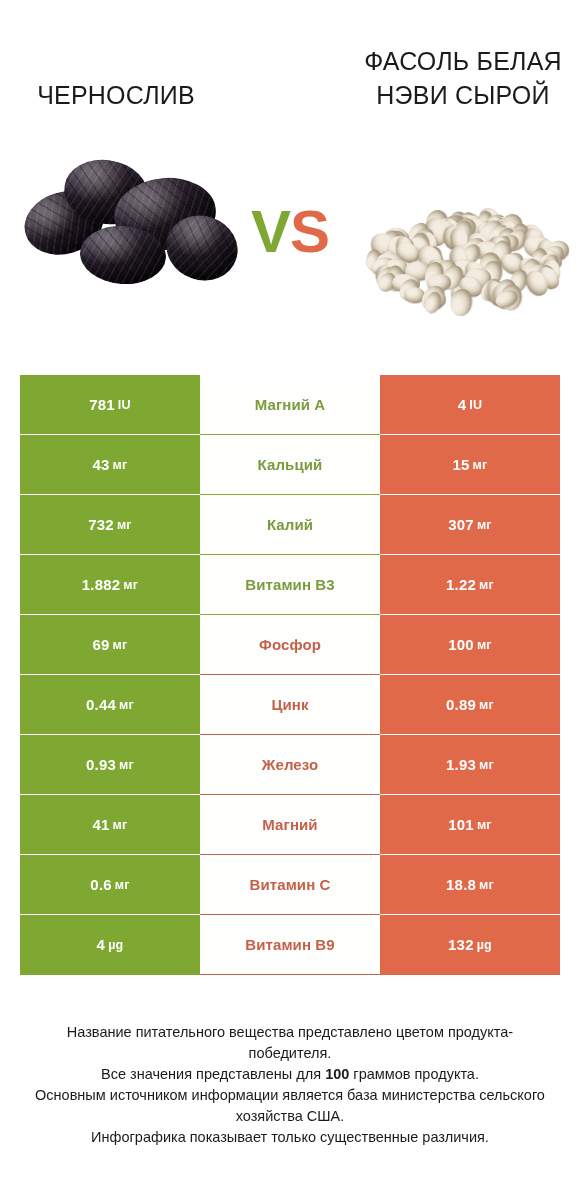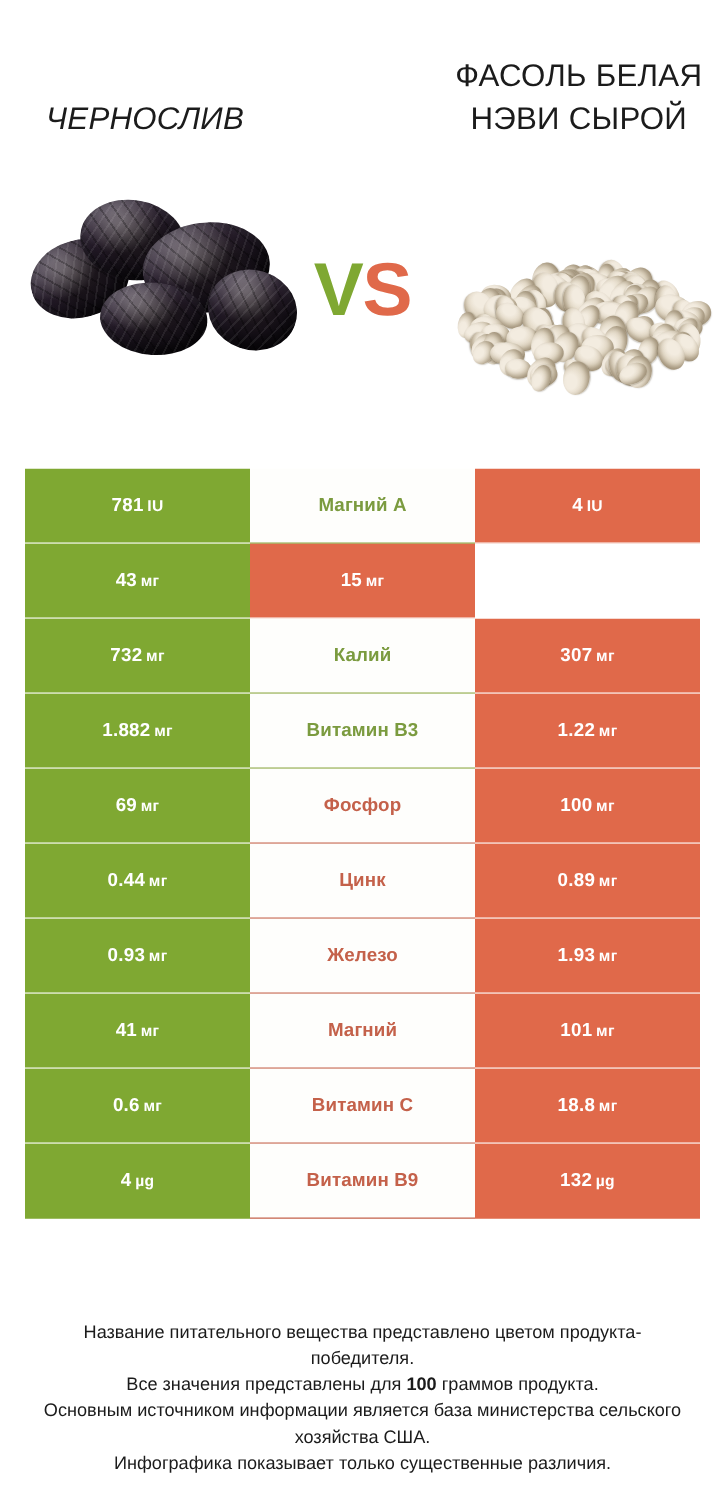--- a/index.html
+++ b/index.html
@@ -29,21 +29,21 @@
     bottom: 28px;
     font-size: 25px;
     font-weight: 300;
     letter-spacing: 0.2px;
     line-height: 34px;
     color: #1b1b1b;
     text-align: center;
     text-transform: uppercase;
     margin: 0;
   }
-  .hd-title.left  { left: 8px;  width: 216px; font-style: italic; }
+  .hd-title.left  { left: 8px;  width: 216px; }
   .hd-title.right { left: 355px; width: 216px; }
 
   
   .products {
     position: absolute;
     top: 150px; left: 0;
     width: 580px;
     height: 175px;
   }
   .prod {
@@ -149,21 +149,21 @@
   .row.last .cell.val.left,
   .row.last .cell.val.right { border-bottom: 0; }
 
   .row.win-left  .cell.name { color: #7B9B3F; border-bottom: 1px solid #8aa63f; }
   .row.win-right .cell.name { color: #C4614A; border-bottom: 1px solid #c4614a; }
 
   
   .footer {
     position: absolute;
     left: 30px;
-    top: 1056px;
+    top: 1022px;
     width: 520px;
     text-align: center;
     font-size: 14.5px;
     line-height: 21px;
     font-weight: 300;
     color: #1b1b1b;
   }
   .footer b { font-weight: 700; }
 </style>
 </head>
@@ -341,20 +341,23 @@
       <div class="cell val right">
         <span>4</span>
         <span class="unit">IU</span>
       </div>
     </div>
     <div class="row win-left">
       <div class="cell val left">
         <span>43</span>
         <span class="unit">мг</span>
       </div>
+      <div class="cell name">
+        <span>Кальций</span>
+      </div>
       <div class="cell val right">
         <span>15</span>
         <span class="unit">мг</span>
       </div>
     </div>
     <div class="row win-left">
       <div class="cell val left">
         <span>732</span>
         <span class="unit">мг</span>
       </div>

